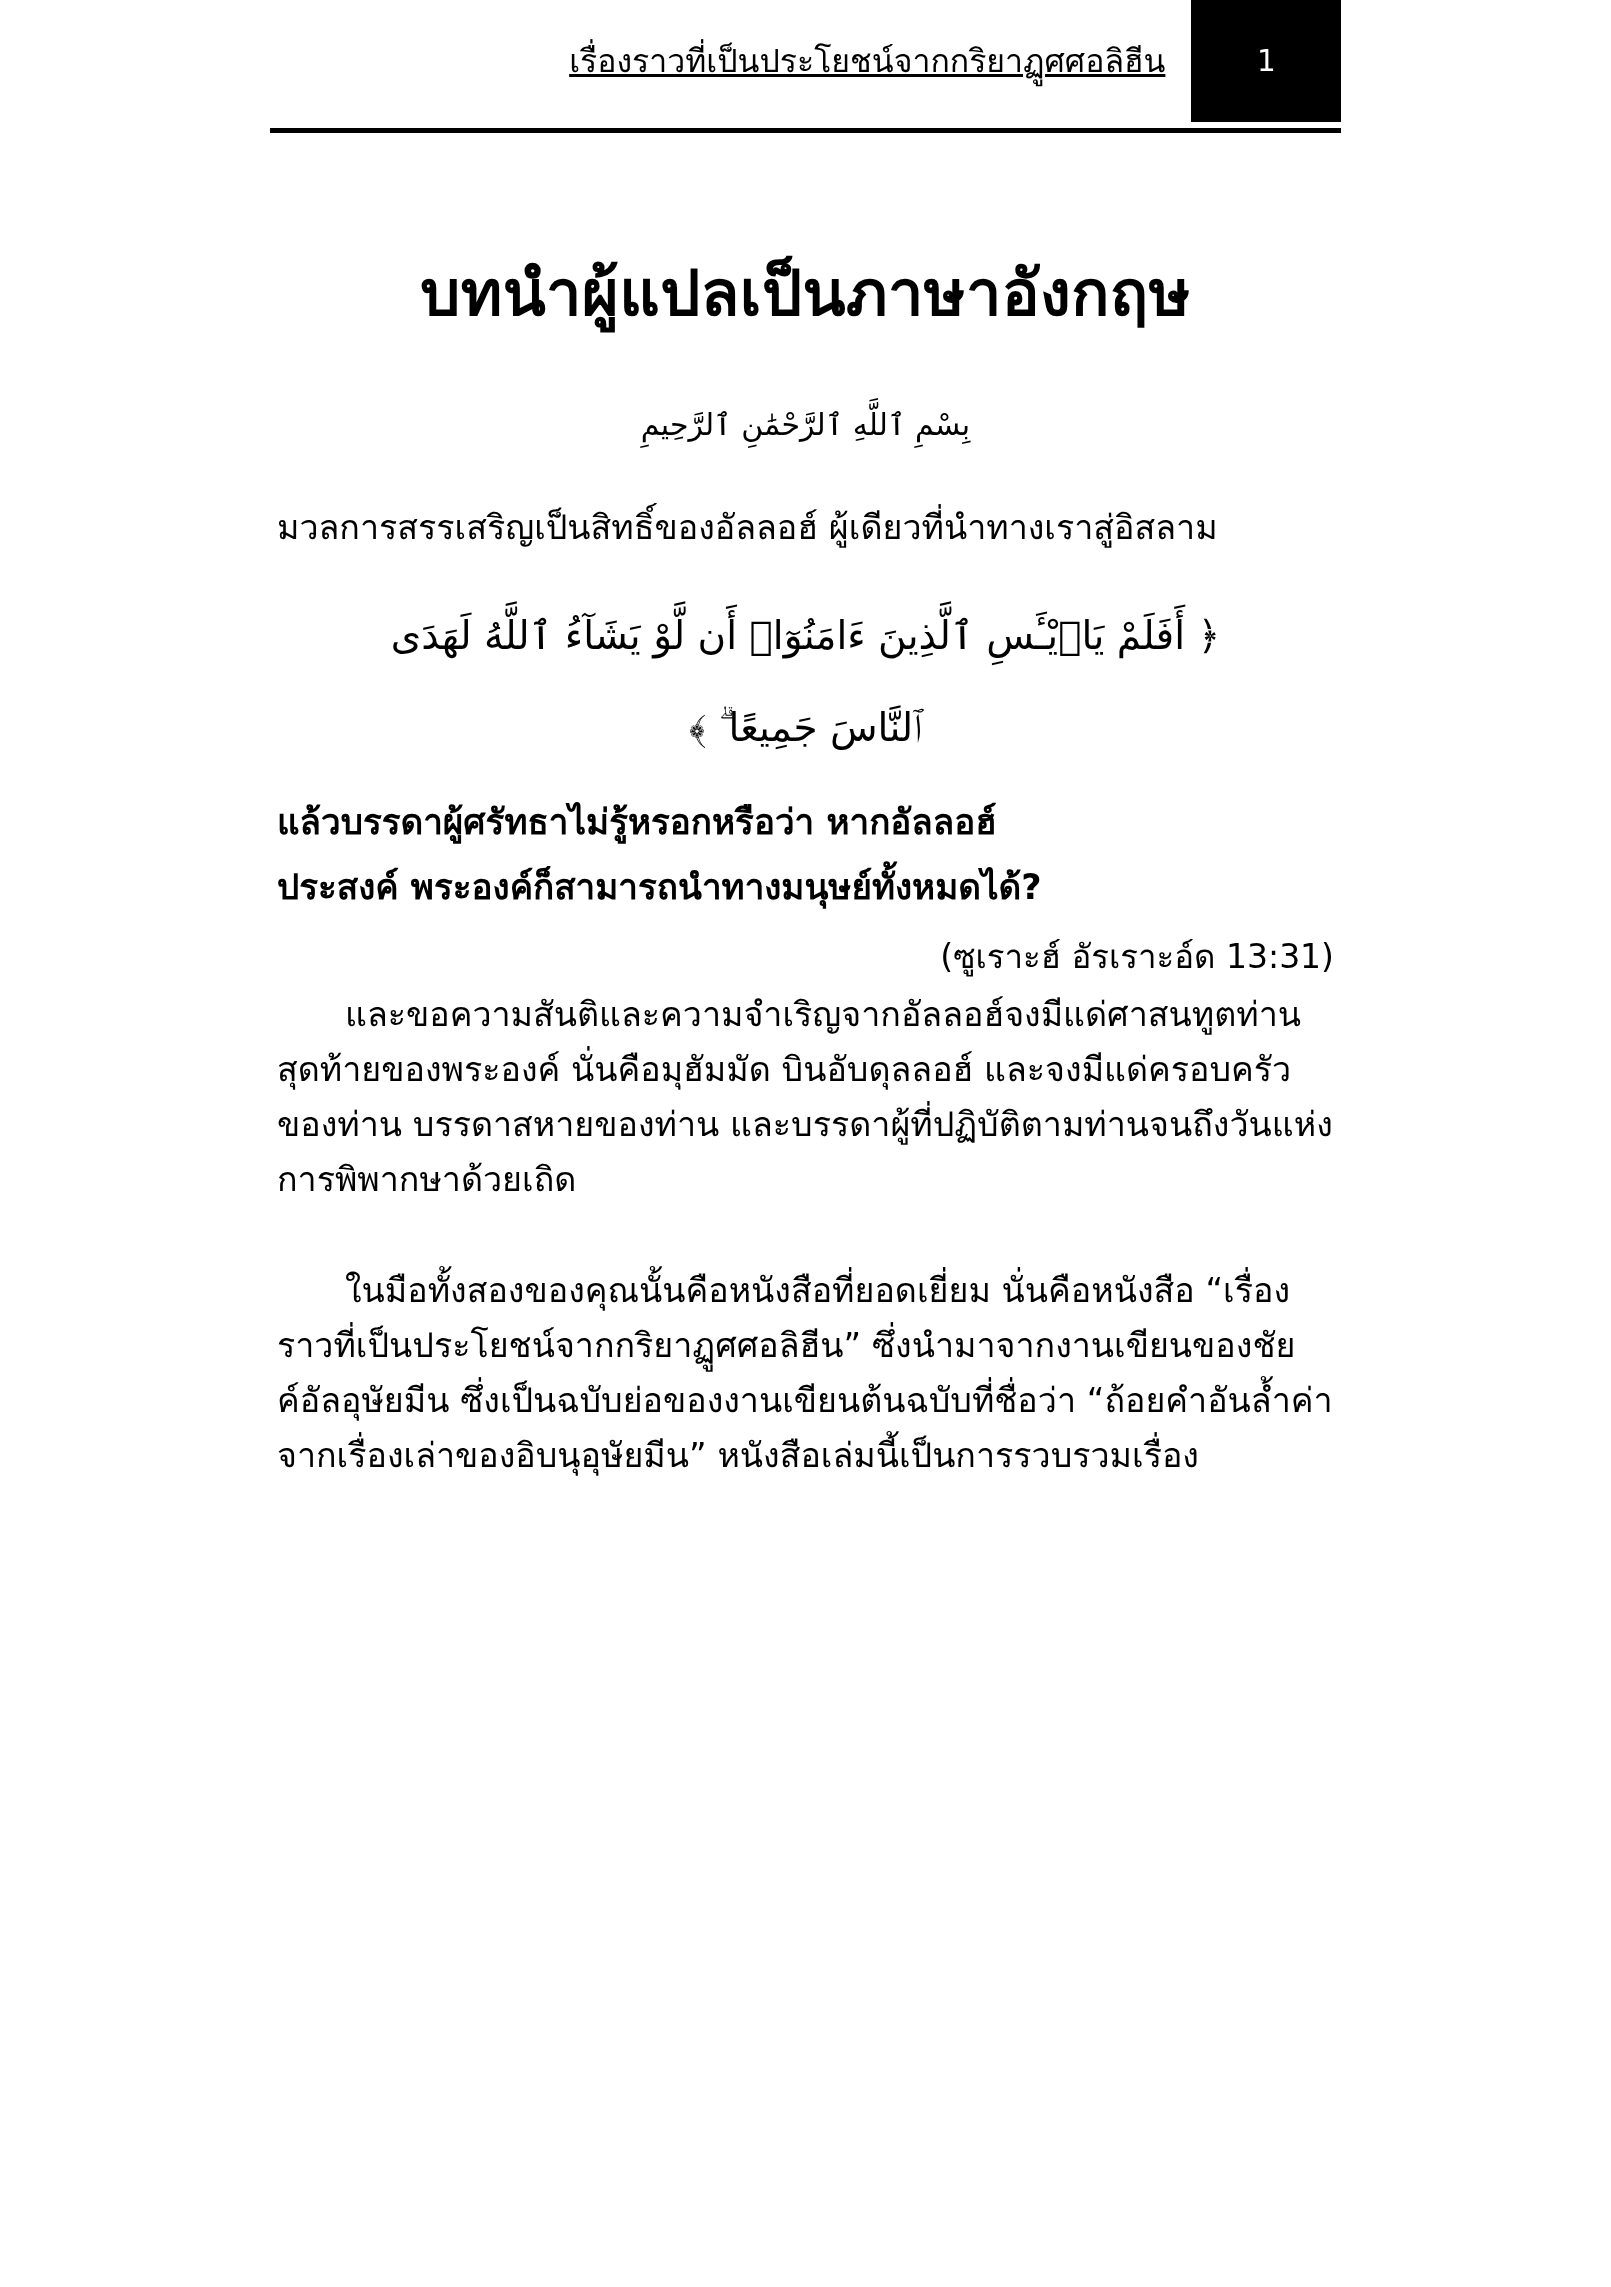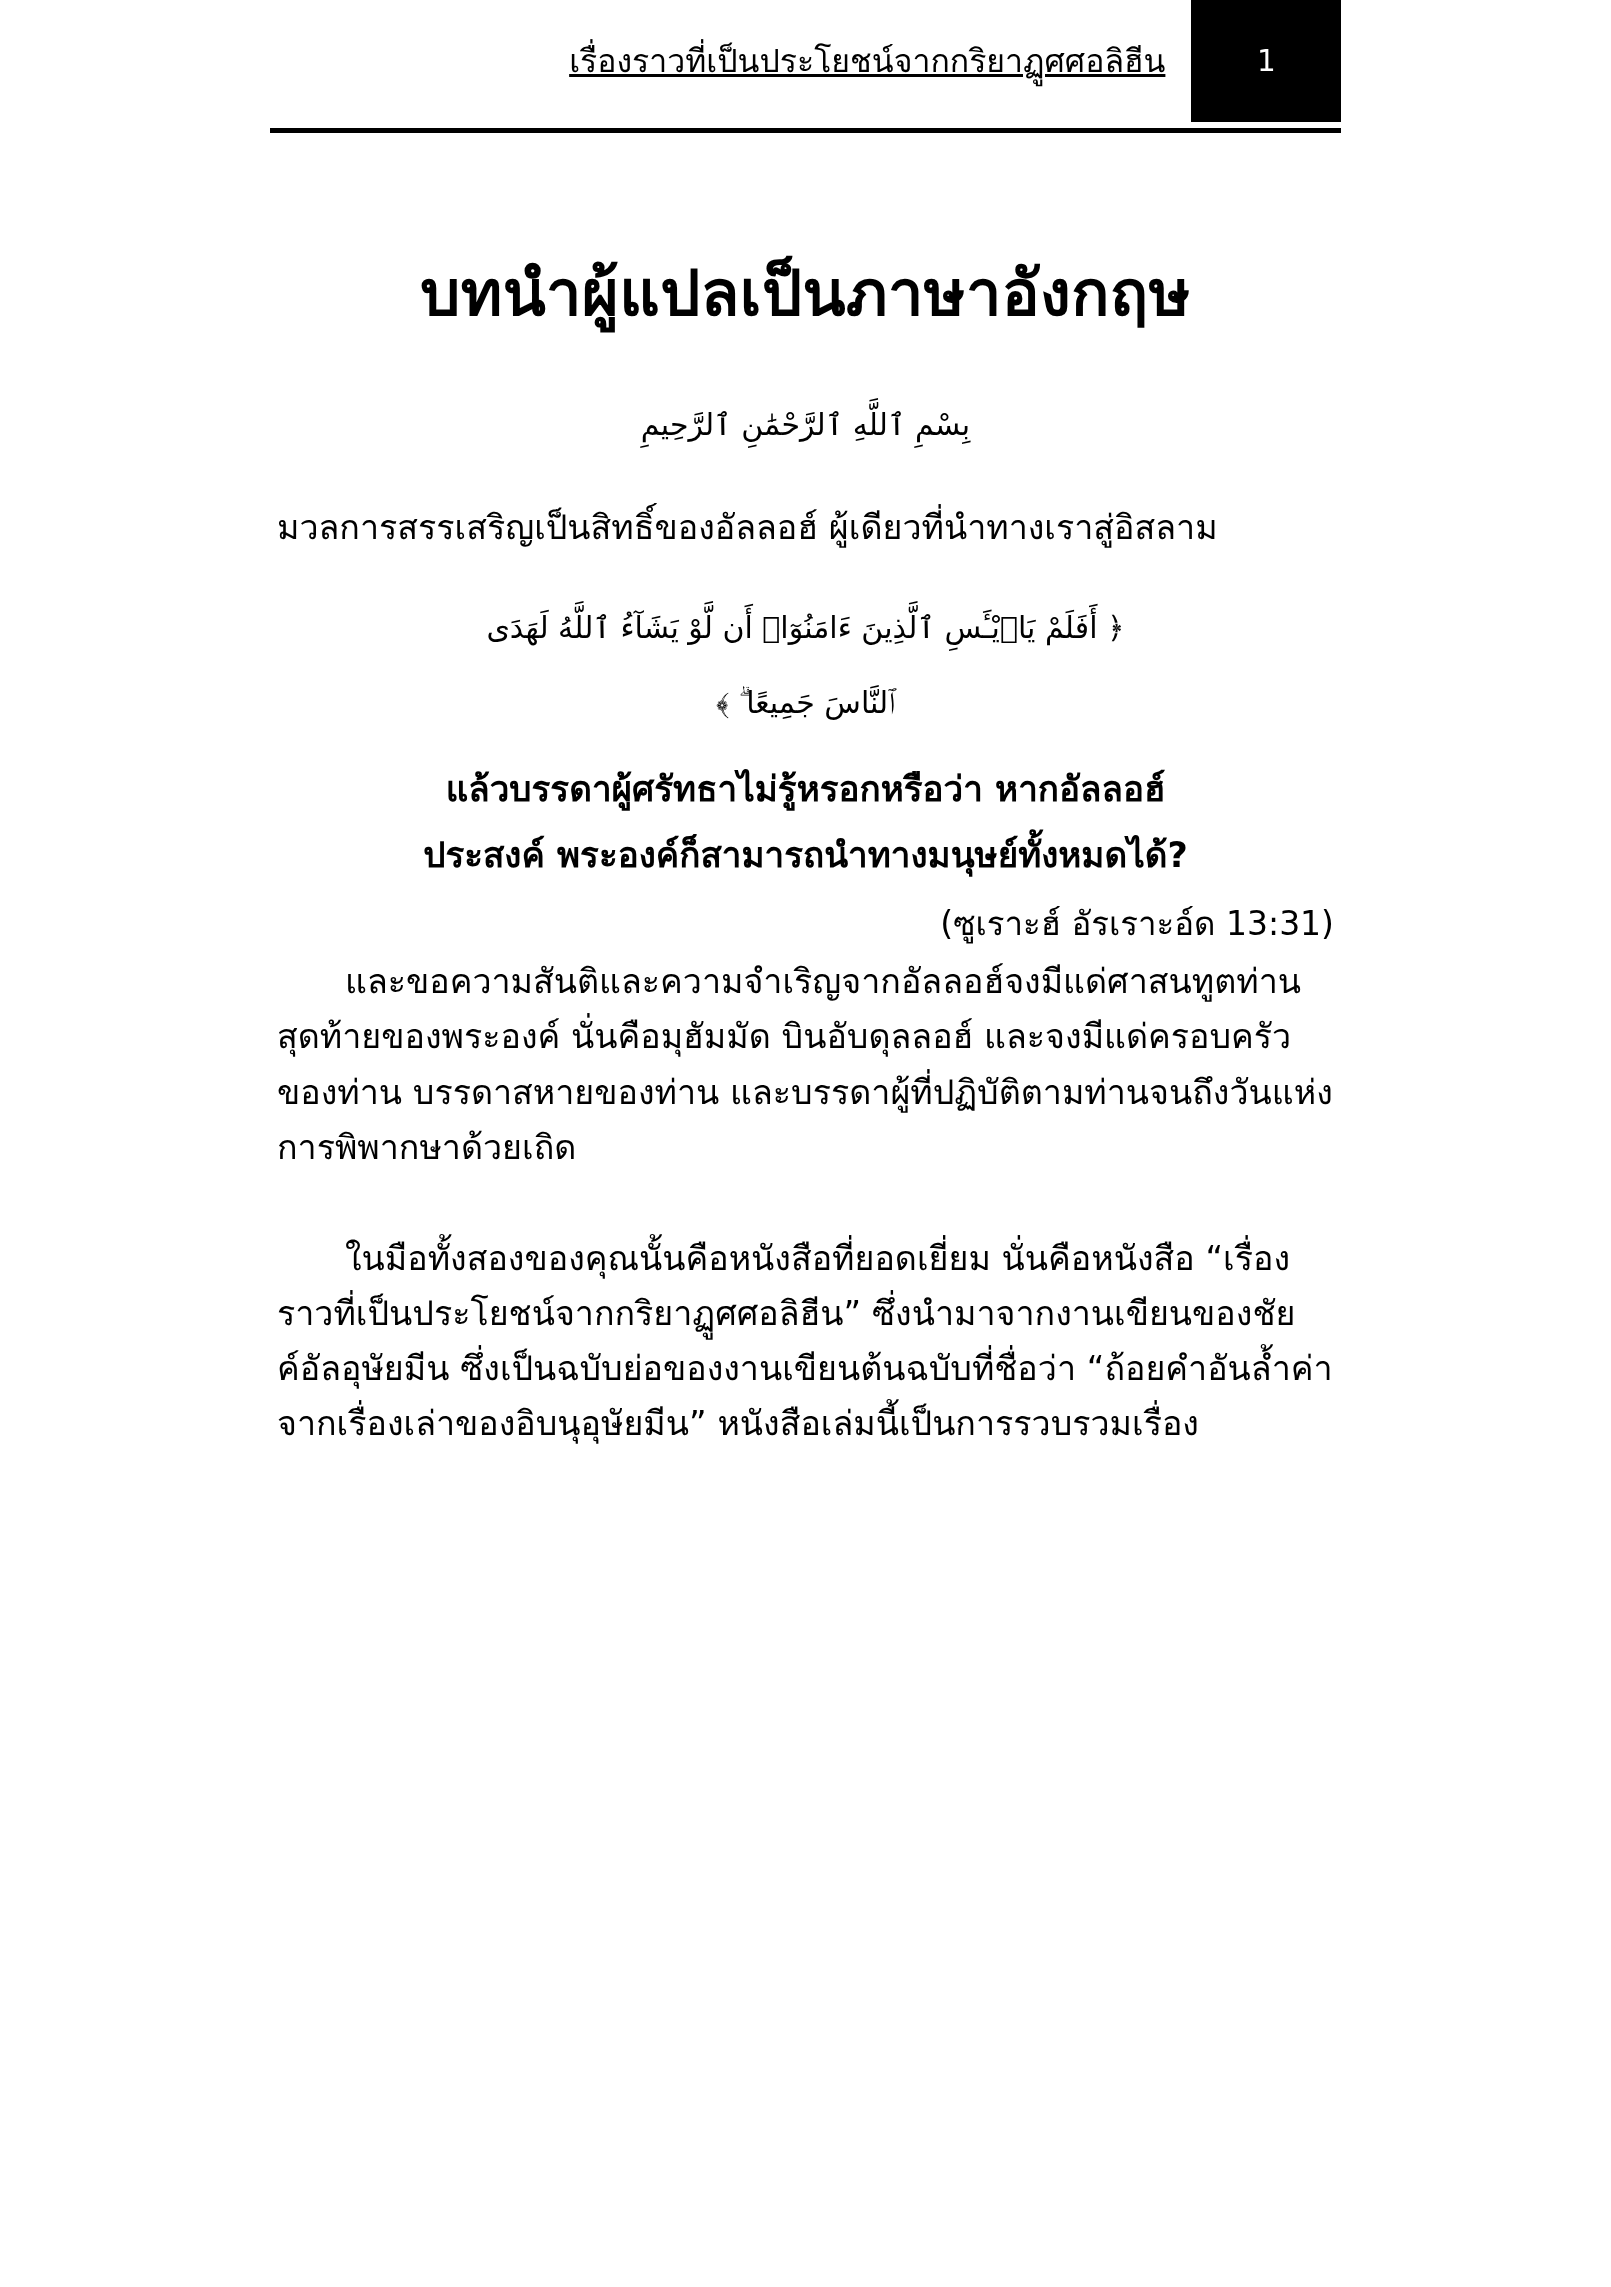--- a/index.html
+++ b/index.html
@@ -79,40 +79,39 @@
     direction: rtl;
     text-align: center;
     font-family: "DejaVu Sans", sans-serif;
     line-height: 1.65;
   }
   .basmalah {
     font-size: 30px;
     margin-bottom: 50px;
   }
   .ayah {
-    font-size: 30px;
+    font-size: 39px;
     margin: 46px 0 31px 0;
     line-height: 1.8;
   }
 
   p.body-text {
     font-size: 34px;
     line-height: 1.62;
     margin: 4px 0 0 0;
     text-align: left;
   }
   p.body-text.indent {
     text-indent: 68px;
   }
   .para-gap {
     height: 52px;
   }
 
   .ayah-translation {
-    text-align: center;
     font-size: 35px;
     font-weight: bold;
     line-height: 1.6;
     margin-top: 9.2px;
   }
   .ayah-ref {
     text-align: right;
     font-size: 33px;
     margin-top: 14.8px;
   }

